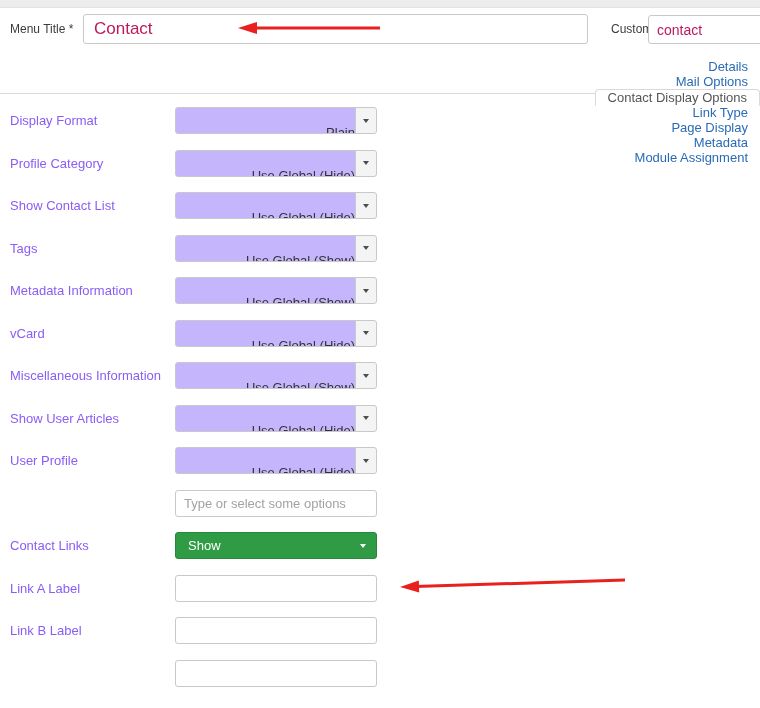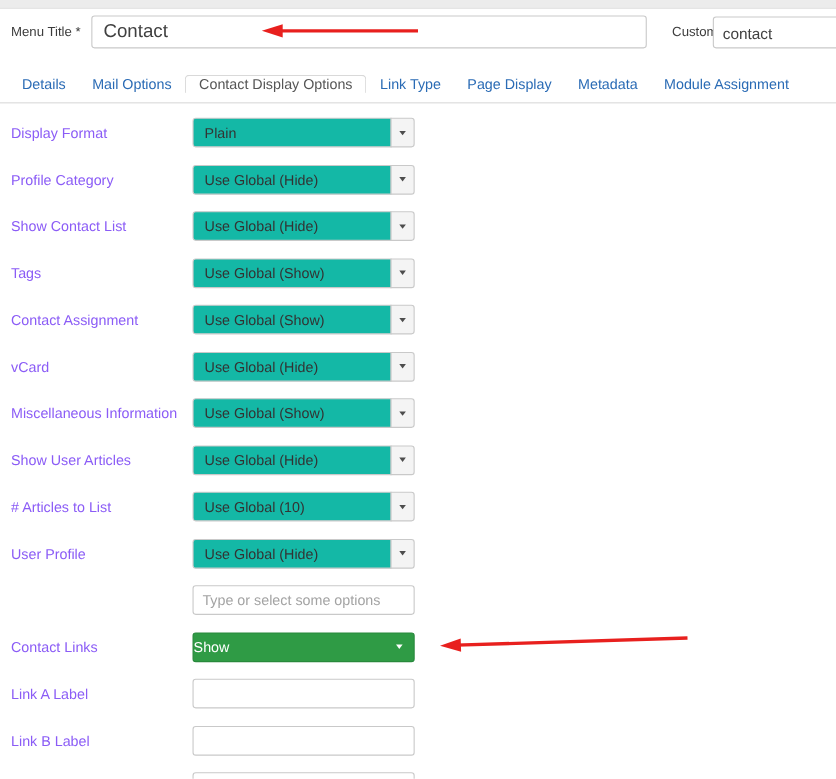--- a/index.html
+++ b/index.html
@@ -15,66 +15,66 @@
   }
   
   .hdr-label{
     position:absolute;font-size:12px;color:#3c3c3c;line-height:30px;top:14px;
   }
   #menu-title-label{left:10px;}
   #alias-label{left:611px;}
   .hdr-input{
     position:absolute;top:14px;height:30px;box-sizing:border-box;
     border:1px solid #c9c9c9;border-radius:3px;background:#fff;
-    font-family:inherit;color:#404040;outline:none;
+    font-family:inherit;color:#be185d;outline:none;
   }
   #menu-title-input{left:83px;width:505px;font-size:17px;padding:0 10px;}
   #alias-input{left:648px;width:130px;height:29px;top:15px;font-size:14px;padding:0 8px;}
   
   .tabs{
     position:absolute;top:59px;left:0;width:760px;height:35px;
     box-sizing:border-box;border-bottom:1px solid #d9d9d9;
-    display:flex;align-items:center;padding-left:8px;
+    display:flex;align-items:flex-end;padding-left:8px;flex-direction:column;
   }
   .tab{
     padding:0 12px;display:flex;align-items:center;
     font-size:13px;color:#2a6bb5;cursor:pointer;white-space:nowrap;
   }
   .tab.active{
     background:#fff;border:1px solid #d9d9d9;border-bottom:1px solid #fff;
     border-radius:4px 4px 0 0;margin-bottom:-1px;color:#555;
   }
   
   .form-rows{position:absolute;top:107px;left:0;width:760px;}
   .row{position:relative;height:27px;margin-bottom:15.5px;}
   .row-label{
     position:absolute;left:10px;top:0;line-height:27px;font-size:13px;color:#8b5cf6;
   }
   .ctrl{position:absolute;left:175px;top:0;width:202px;height:27px;box-sizing:border-box;}
   
   .sel{display:flex;cursor:pointer;}
   .sel-text{
-    flex:1;border:1px solid #c9c9c9;border-radius:3px 0 0 3px;background:#14b8a6;
-    font-size:13px;color:#333;line-height:25px;padding:0 0 0 10px;box-sizing:border-box;
-    white-space:nowrap;overflow:hidden;
+    flex:1;border:1px solid #c9c9c9;border-radius:3px 0 0 3px;background:#c4b5fd;
+    font-size:13px;color:#333;line-height:25px;padding:12px 0 0 10px;box-sizing:border-box;
+    white-space:nowrap;overflow:hidden;text-align:right;
   }
   .sel-btn{
     width:22px;border:1px solid #c9c9c9;margin-left:-1px;background:#f4f4f4;
     border-radius:0 3px 3px 0;display:flex;align-items:center;justify-content:center;
     box-sizing:border-box;
   }
   .caret{
     width:0;height:0;border-left:3.5px solid transparent;border-right:3.5px solid transparent;
     border-top:4px solid #4d4d4d;
   }
   
   .sel-green{
     display:flex;align-items:center;justify-content:space-between;cursor:pointer;
     background:#2f9b45;border:1px solid #28893c;border-radius:3px;
-    color:#fff;font-size:13px;padding:0 10px 0 0;
+    color:#fff;font-size:13px;padding:0 10px 0 12px;
   }
   .sel-green .caret{border-top-color:#ffffff;}
   
   .txt{
     width:100%;height:100%;box-sizing:border-box;border:1px solid #c9c9c9;border-radius:3px;
     background:#fff;font-family:inherit;font-size:13px;color:#0f766e;padding:0 8px;outline:none;
   }
   .txt::placeholder{color:#a3a3a3;opacity:1;}
   
   #arrows{
@@ -133,21 +133,21 @@
     <div class="row">
       <span class="row-label">Tags</span>
       <div class="ctrl sel">
         <div class="sel-text">Use Global (Show)</div>
         <div class="sel-btn">
           <div class="caret"></div>
         </div>
       </div>
     </div>
     <div class="row">
-      <span class="row-label">Contact Assignment</span>
+      <span class="row-label">Metadata Information</span>
       <div class="ctrl sel">
         <div class="sel-text">Use Global (Show)</div>
         <div class="sel-btn">
           <div class="caret"></div>
         </div>
       </div>
     </div>
     <div class="row">
       <span class="row-label">vCard</span>
       <div class="ctrl sel">
@@ -163,29 +163,20 @@
         <div class="sel-text">Use Global (Show)</div>
         <div class="sel-btn">
           <div class="caret"></div>
         </div>
       </div>
     </div>
     <div class="row">
       <span class="row-label">Show User Articles</span>
       <div class="ctrl sel">
         <div class="sel-text">Use Global (Hide)</div>
-        <div class="sel-btn">
-          <div class="caret"></div>
-        </div>
-      </div>
-    </div>
-    <div class="row">
-      <span class="row-label"># Articles to List</span>
-      <div class="ctrl sel">
-        <div class="sel-text">Use Global (10)</div>
         <div class="sel-btn">
           <div class="caret"></div>
         </div>
       </div>
     </div>
     <div class="row">
       <span class="row-label">User Profile</span>
       <div class="ctrl sel">
         <div class="sel-text">Use Global (Hide)</div>
         <div class="sel-btn">

